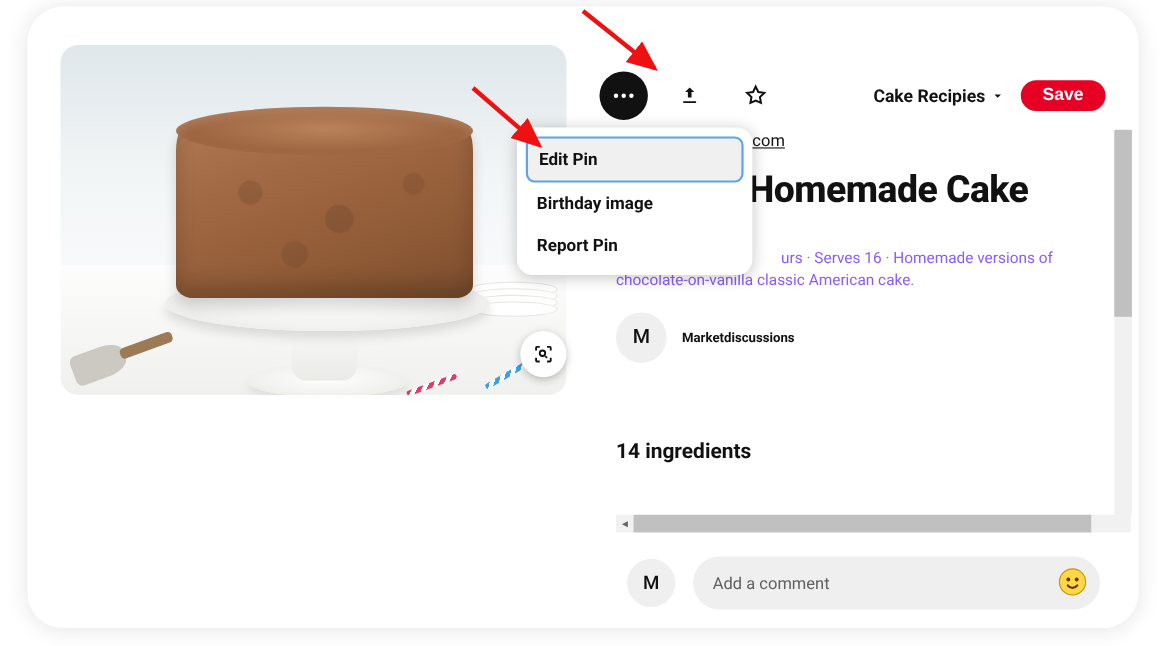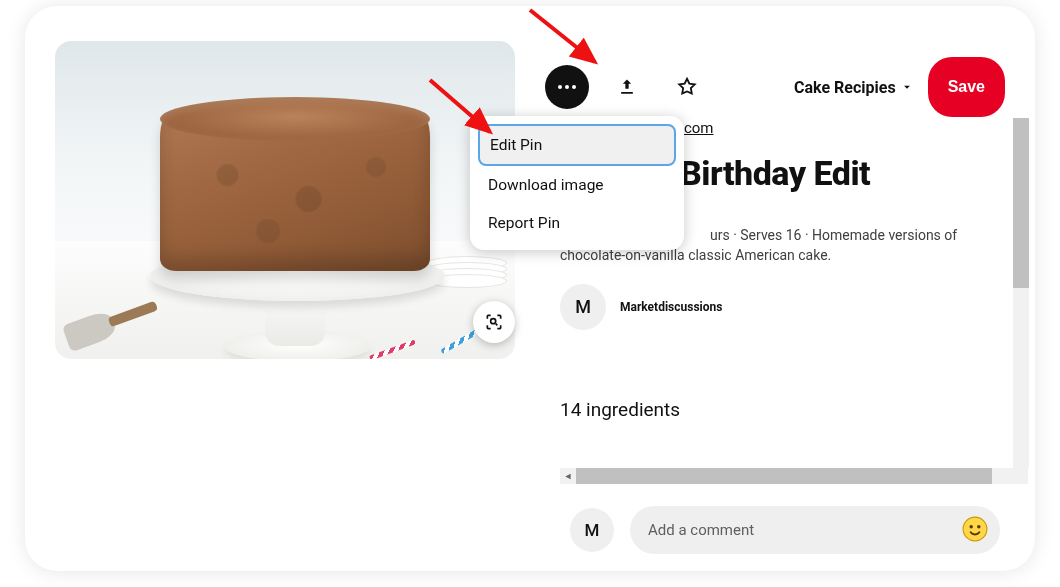--- a/index.html
+++ b/index.html
@@ -106,48 +106,48 @@
   .more-dots span{ width:4px; height:4px; background:#fff; border-radius:50%;}
   .share-btn, .star-btn { background:transparent; color:#111;}
   .spacer { flex:1; }
   .board-select {
     display:flex; align-items:center; font-weight:700; font-size:16px; color:#111;
     margin-right:14px; cursor:pointer;
   }
   .board-select svg { margin-left:4px;}
   .save-btn {
     background:#e60023; color:#fff; font-weight:700; font-size:16px;
-    border:none; border-radius:24px; height:60px; padding:0 20px; cursor:pointer;
+    border:none; border-radius:24px; height:28px; padding:0 20px; cursor:pointer;
   }
 
   .scroll-area {
     position:absolute; left:535px; top:112px; width:450px; height:350px;
     overflow:hidden;
   }
   .source-link {
     color:#111; text-decoration: underline; font-size:15px;
   }
   .title {
     font-size:34px; font-weight:800; color:#111; margin-top:16px;
     letter-spacing:-0.5px;
   }
   .meta {
-    font-size:14px; color:#404040; margin-top:32px; line-height:1.45;
+    font-size:14px; color:#8b5cf6; margin-top:32px; line-height:1.45;
   }
   .author {
     display:flex; align-items:center; margin-top:18px; gap:14px;
   }
   .avatar {
     width:46px; height:46px; border-radius:50%; background:#efefef;
     display:flex; align-items:center; justify-content:center;
     font-weight:500; color:#111; font-size:18px;
   }
   .author-name { font-size:12px; font-weight:700; color:#111;}
   .ingredients-h {
-    font-size:19px; font-weight:400; color:#111; margin-top:68px;
+    font-size:19px; font-weight:700; color:#111; margin-top:68px;
   }
 
   
   .vscroll {
     position:absolute; left:988px; top:112px; width:16px; height:350px;
     background:#f1f1f1;
   }
   .vthumb {
     position:absolute; left:0; top:0; width:16px; height:170px; background:#c0c0c0;
   }
@@ -175,21 +175,21 @@
   }
 
   
   .menu {
     position:absolute; left:470px; top:116px; width:214px;
     background:#fff; border-radius:14px;
     box-shadow: 0 2px 14px rgba(0,0,0,0.22);
     padding:8px; z-index:50;
   }
   .menu-item {
-    padding:10px 10px; border-radius:8px; font-size:15.5px; font-weight:400; color:#111;
+    padding:10px 10px; border-radius:8px; font-size:15.5px; font-weight:700; color:#111;
     cursor:pointer;
   }
   .menu-item.sel {
     border:2px solid #5aa6e6; background:#f0f0f0; border-radius:8px;
   }
 
   
   .arrow-svg { position:absolute; z-index:60; }
 </style>
 </head>
@@ -248,21 +248,21 @@
       <span>Cake Recipies</span>
       <svg width="14" height="14" viewBox="0 0 24 24">
           <path fill="#111" d="M7 10l5 5 5-5z"></path>
         </svg>
     </div>
     <button class="save-btn">Save</button>
   </div>
 
   <div class="scroll-area">
     <a class="source-link" style="margin-left:120px;">.com</a>
-    <h1 class="title" style="margin-left:120px;">Birthday Edit</h1>
+    <h1 class="title" style="margin-left:120px;">Homemade Cake</h1>
     <div class="meta">
       <span style="margin-left:150px;">urs · Serves 16 · Homemade versions of</span><br>
       <span>chocolate-on-vanilla classic American cake.</span>
     </div>
     <div class="author">
       <div class="avatar">M</div>
       <div class="author-name">Marketdiscussions</div>
     </div>
     <div class="ingredients-h">14 ingredients</div>
   </div>
@@ -285,21 +285,21 @@
         <circle cx="8.5" cy="10" r="1.6" fill="#5b3a00"></circle>
           <circle cx="15.5" cy="10" r="1.6" fill="#5b3a00"></circle>
         <path d="M8 15c1 1.4 2.4 2 4 2s3-.6 4-2" stroke="#5b3a00" stroke-width="1.8" fill="none" stroke-linecap="round"></path>
       </svg>
     </div>
   </div>
 </div>
 
 <div class="menu">
   <div class="menu-item sel">Edit Pin</div>
-  <div class="menu-item">Download image</div>
+  <div class="menu-item">Birthday image</div>
   <div class="menu-item">Report Pin</div>
 </div>
 
 <svg class="arrow-svg" style="left:520px; top:0px;" width="120" height="80">
   <defs>
       <marker id="ah1" markerWidth="8" markerHeight="8" refX="6" refY="3" orient="auto">
         <path d="M0,0 L7,3 L0,6 Z" fill="#e11"></path>
       </marker>
     </defs>
   <line x1="10" y1="10" x2="75" y2="62" stroke="#e11" stroke-width="4" marker-end="url(#ah1)"></line>

